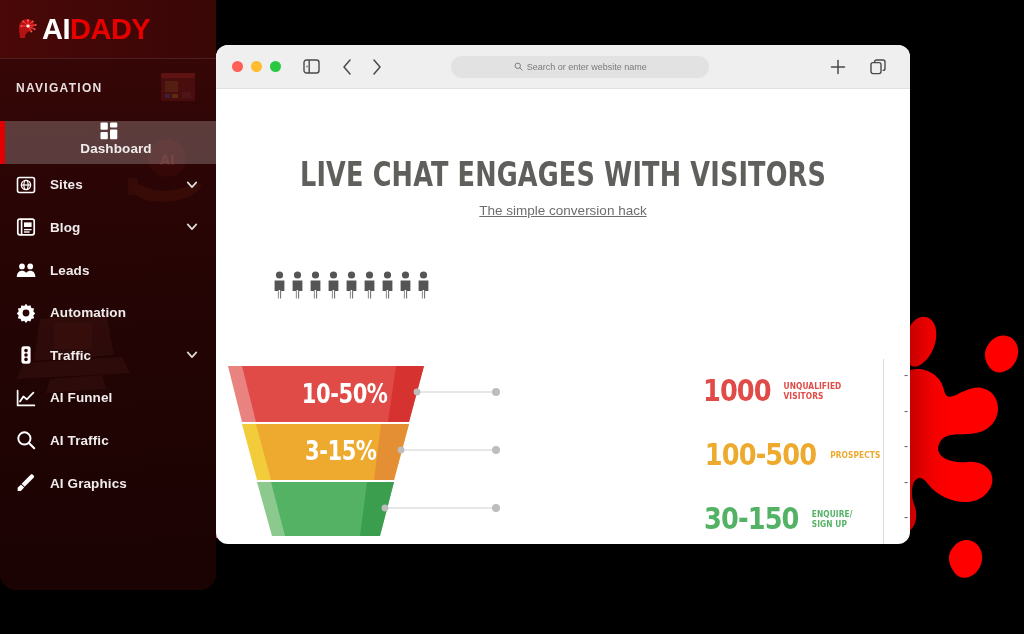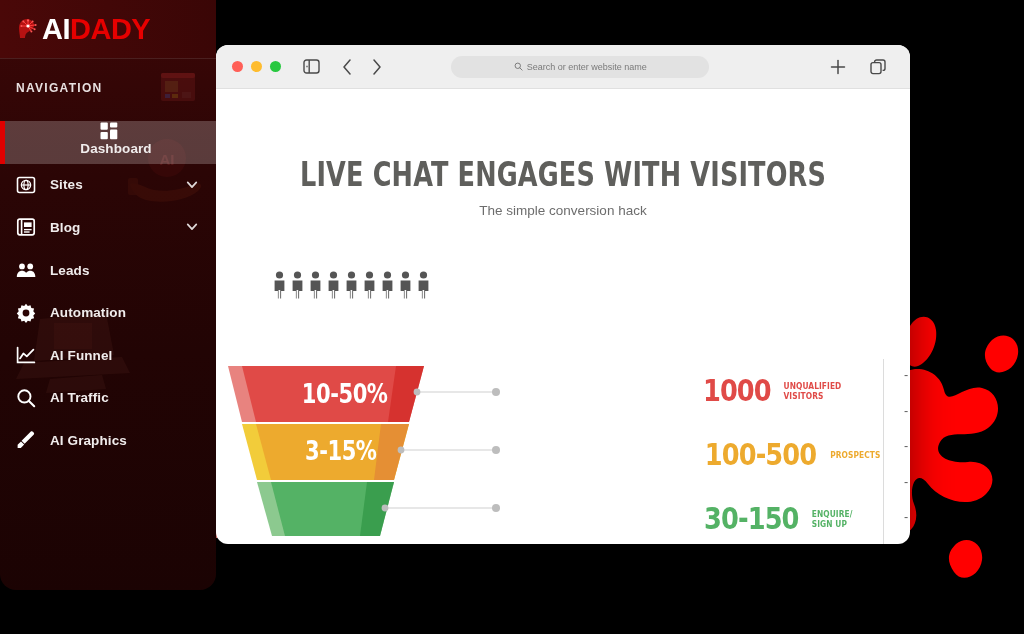--- a/index.html
+++ b/index.html
@@ -51,21 +51,21 @@
   .page-inner{
     position:absolute;left:12px;right:12px;top:8px;bottom:8px;
   }
   .title{
     text-align:center;margin-top:58px;
     font-family:"Liberation Sans Narrow","DejaVu Sans Condensed","Liberation Sans",sans-serif;
     font-weight:bold;font-size:33px;letter-spacing:.2px;color:#5f5f5c;
     transform:scaleX(.86);
   }
   .subtitle{
-    text-align:center;margin-top:9px;font-size:13.5px;color:#6d6d6d;
+    text-align:center;margin-top:9px;font-size:13.5px;color:#6d6d6d;text-decoration:underline;
   }
 
   
   .people{
     position:absolute;left:44px;top:174px;display:flex;gap:3px;
   }
   .person{width:15px;height:28px;}
 
   
   .funnel-wrap{position:absolute;left:0px;top:215px;width:420px;height:250px;}
@@ -481,20 +481,32 @@
         </div>
         <div class="sb-item">
           <svg class="sb-ico" viewBox="0 0 20 20">
             <path d="M10,0.8 l1.8,2.2 2.7-0.8 0.8,2.7 2.8,0.6 -0.8,2.8 1.9,2.1 -1.9,2.1 0.8,2.8 -2.8,0.6 -0.8,2.7 -2.7,-0.8 -1.8,2.2 -1.8,-2.2 -2.7,0.8 -0.8,-2.7 -2.8,-0.6 0.8,-2.8 -1.9,-2.1 1.9,-2.1 -0.8,-2.8 2.8,-0.6 0.8,-2.7 2.7,0.8 Z" fill="#fff"></path>
             <circle cx="10" cy="10" r="3.4" fill="#2b0505"></circle>
           </svg>
           <span class="sb-label">Automation</span>
         </div>
         <div class="sb-item">
           <svg class="sb-ico" viewBox="0 0 20 20">
+            <rect x="5.4" y="1.2" width="9.2" height="17.6" rx="2.4" fill="#fff"></rect>
+            <circle cx="10" cy="5.6" r="1.8" fill="#2b0505"></circle>
+            <circle cx="10" cy="10" r="1.8" fill="#2b0505"></circle>
+            <circle cx="10" cy="14.4" r="1.8" fill="#2b0505"></circle>
+          </svg>
+          <span class="sb-label">Traffic</span>
+          <svg class="sb-chev" viewBox="0 0 14 14">
+            <polyline points="2,4 7,9.4 12,4" fill="none" stroke="#fff" stroke-width="2" stroke-linecap="round" stroke-linejoin="round"></polyline>
+          </svg>
+        </div>
+        <div class="sb-item">
+          <svg class="sb-ico" viewBox="0 0 20 20">
             <path d="M1.6,2.6 L1.6,17.4 L18.4,17.4" fill="none" stroke="#fff" stroke-width="1.7" stroke-linecap="round"></path>
             <polyline points="4,13.4 7.4,8.4 10.8,11.4 17.4,4.6" fill="none" stroke="#fff" stroke-width="1.8" stroke-linecap="round" stroke-linejoin="round"></polyline>
           </svg>
           <span class="sb-label">AI Funnel</span>
         </div>
         <div class="sb-item">
           <svg class="sb-ico" viewBox="0 0 20 20">
             <circle cx="8.4" cy="8.4" r="6.1" fill="none" stroke="#fff" stroke-width="1.9"></circle>
             <line x1="12.9" y1="12.9" x2="18.2" y2="18.2" stroke="#fff" stroke-width="2.1" stroke-linecap="round"></line>
           </svg>

